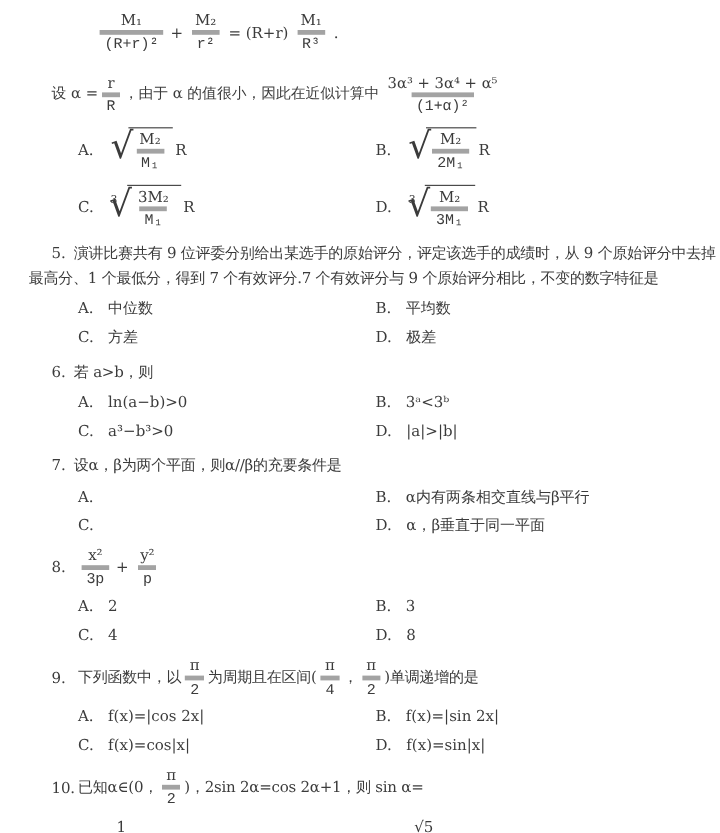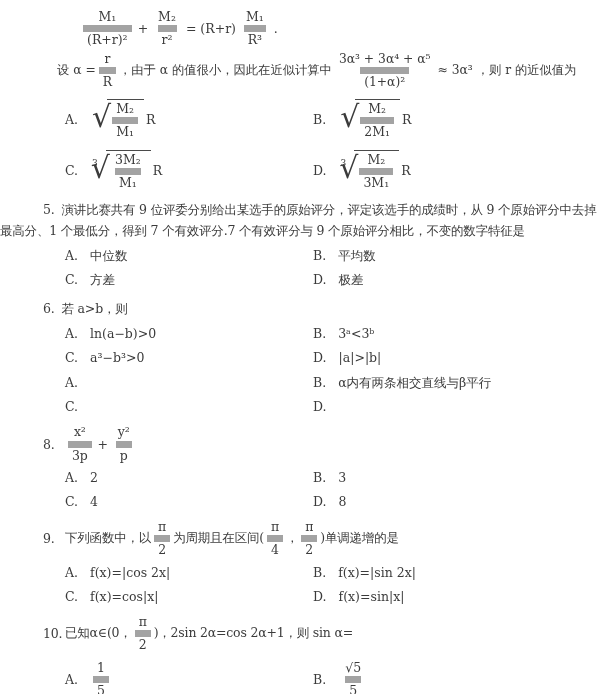--- a/index.html
+++ b/index.html
@@ -9,45 +9,45 @@
     font-family:"DejaVu Serif","DejaVu Sans","Liberation Serif",serif;
     color:#3b3b3b; font-size:12.5px;
   }
   .page { width:600px; height:566px; padding-top:8px; position:relative; background:#ffffff; }
 
   
   .mline { display:flex; align-items:center; white-space:nowrap; }
   .frac { display:inline-flex; flex-direction:column; align-items:center;
           vertical-align:middle; margin:0 3px; line-height:1.15; text-align:center; }
   .frac .num { padding:0 4px 1px; display:block; }
-  .frac .den { border-top:7px solid #a3a3a3; padding:1px 4px 0; display:block; }
+  .frac .den { border-top:4px solid #a3a3a3; padding:1px 4px 0; display:block;font-family:Liberation Mono, monospace; }
   .op { margin:0 3px; }
   .sqrt { display:inline-flex; align-items:center; margin:0 2px; }
   .sqrt .rad { font-size:30px; line-height:1; font-weight:400;
                font-family:"DejaVu Sans","Liberation Sans",sans-serif; margin-top:-4px; }
   .sqrt .rcont { border-top:1.4px solid #4a4a4a; margin-left:-4px; padding:2px 3px 0 2px; }
   .rootidx { font-size:9px; align-self:flex-start; margin:3px -7px 0 0; position:relative; z-index:2; }
 
   
   .stem { padding-left:65px; text-indent:-22px; line-height:1.7; margin-top:8px;
           white-space:nowrap; letter-spacing:-0.2px; }
   .stem .qnum { margin-right:7px; }
   .stem-flex { padding-left:43px; display:flex; align-items:center; margin-top:8px;
                white-space:nowrap; letter-spacing:-0.2px; }
   .stem-flex .qnum { width:22px; flex:none; }
-  .cont-line { line-height:1.7; white-space:nowrap; letter-spacing:-0.2px; }
+  .cont-line { line-height:1.7; white-space:nowrap; letter-spacing:-0.2px;margin-left:24px; }
   .opts { padding-left:65px; display:grid; grid-template-columns:248px auto;
           row-gap:3px; margin-top:4px; }
   .opt { display:flex; align-items:center; line-height:21px; }
   .olabel { margin-right:12px; flex:none; }
   .opts-root { row-gap:10px; margin-top:10px; }
   .opts-frac { row-gap:2px; margin-top:8px; }
 
   .f1 { padding-left:80px; margin-top:2px; }
-  .line2 { padding-left:57px; margin-top:4px; font-size:12.3px; }
+  .line2 { padding-left:43px; margin-top:17px; font-size:12.3px; }
   .q4block { margin-top:10px; }
 </style>
 </head>
 <body>
 
 <div class="page">
 
   <div class="mline f1">
     <span class="frac">
       <span class="num">M₁</span>
@@ -70,21 +70,20 @@
     <span>设 α =</span>
     <span class="frac">
       <span class="num">r</span>
       <span class="den">R</span>
     </span>
     <span>，由于 α 的值很小，因此在近似计算中</span>
     <span class="frac">
       <span class="num">3α³ + 3α⁴ + α⁵</span>
       <span class="den">(1+α)²</span>
     </span>
-    <span>≈ 3α³ ，则 r 的近似值为</span>
   </div>
 
   <div class="opts opts-root q4block">
     <div class="opt">
       <span class="olabel">A.</span>
       <span class="sqrt">
         <span class="rad">√</span>
         <span class="rcont">
           <span class="frac">
             <span class="num">M₂</span>
@@ -182,33 +181,37 @@
         <span>a³−b³&gt;0</span>
       </div>
       <div class="opt">
         <span class="olabel">D.</span>
         <span>|a|&gt;|b|</span>
       </div>
     </div>
   </div>
 
   <div>
+    <div class="stem">
+      <span class="qnum">7.</span><span>设α，β为两个平面，则α//β的充要条件是</span>
+    </div>
     <div class="opts">
       <div class="opt">
         <span class="olabel">A.</span>
       </div>
       <div class="opt">
         <span class="olabel">B.</span>
         <span>α内有两条相交直线与β平行</span>
       </div>
       <div class="opt">
         <span class="olabel">C.</span>
       </div>
       <div class="opt">
         <span class="olabel">D.</span>
+        <span>α，β垂直于同一平面</span>
       </div>
     </div>
   </div>
 
   <div>
     <div class="stem-flex">
       <span class="qnum">8.</span>
       <span class="frac">
         <span class="num">x²</span>
         <span class="den">3p</span>

